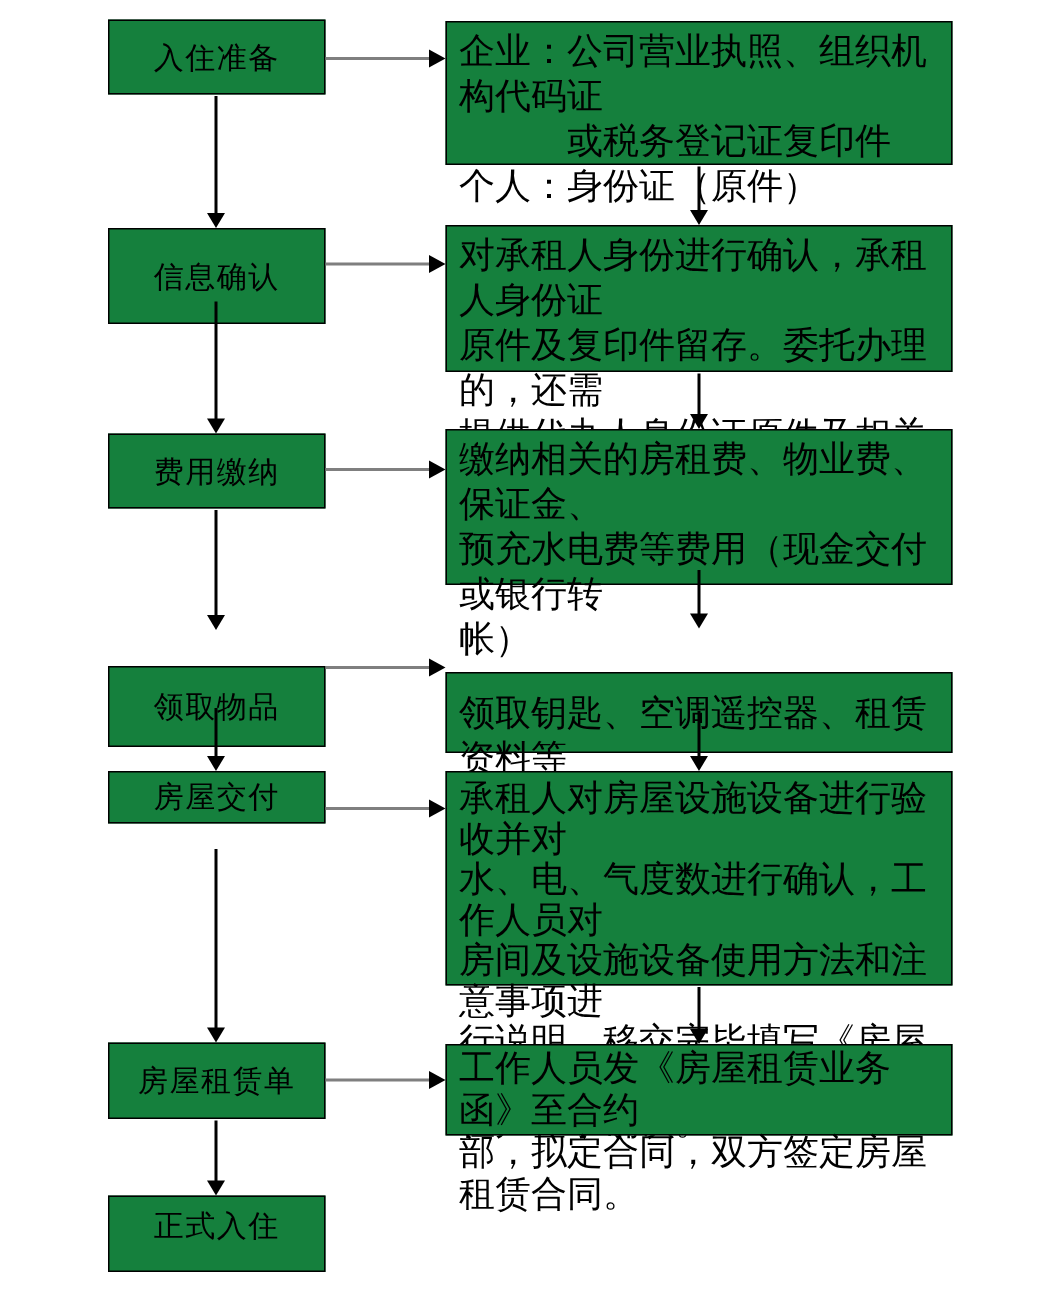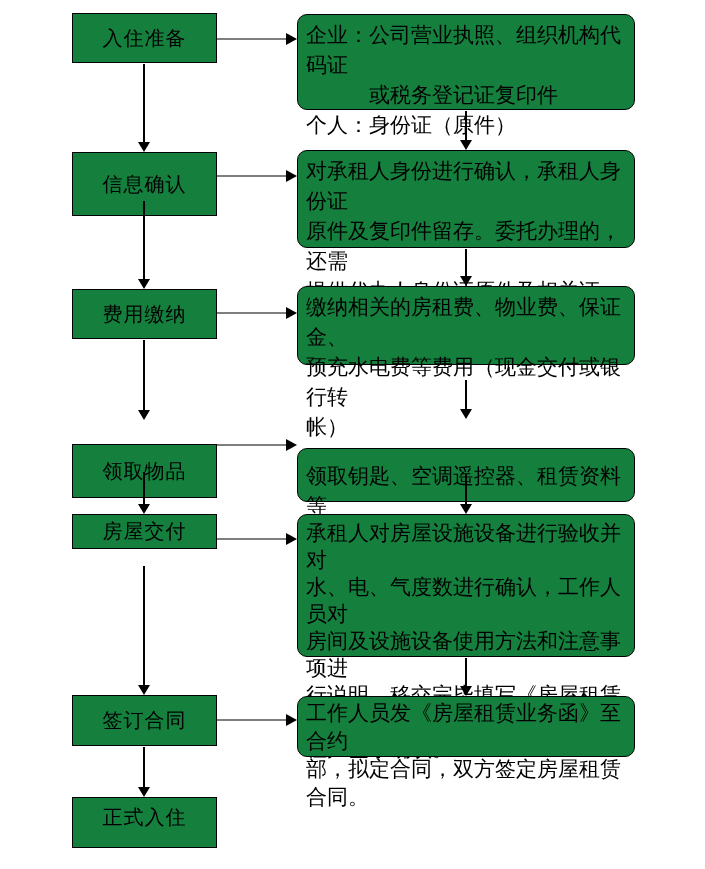--- a/index.html
+++ b/index.html
@@ -31,25 +31,24 @@
     font-size: 20px;
     letter-spacing: 1px;
   }
   .lbox.top-align {
     align-items: flex-start;
     padding-top: 6px;
   }
   .rbox {
     left: 297px;
     width: 338px;
-    font-size: 21px;
+    font-size: 24px;
     line-height: 30px;
     padding: 5px 6px 0 8px;
     white-space: pre-line;
-    border-radius: 10px;
   }
   .rbox.tight {
     line-height: 27px;
     padding-top: 5px;
   }
   .rbox.two-line {
     line-height: 28px;
     padding-top: 2px;
   }
   .rbox.one-line {
@@ -120,33 +119,33 @@
   <div class="box lbox" style="top:289px;height:50px;">
     <span>费用缴纳</span>
   </div>
   <div class="box lbox" style="top:444px;height:54px;">
     <span>领取物品</span>
   </div>
   <div class="box lbox" style="top:514px;height:35px;">
     <span>房屋交付</span>
   </div>
   <div class="box lbox" style="top:695px;height:51px;">
-    <span>签订合同</span>
+    <span>房屋租赁单</span>
   </div>
   <div class="box lbox top-align" style="top:797px;height:51px;">
     <span>正式入住</span>
   </div>
 
   <div class="box rbox" style="top:14px;height:96px;">企业：公司营业执照、组织机构代码证
 　　　或税务登记证复印件
 个人：身份证（原件）</div>
   <div class="box rbox" style="top:150px;height:98px;">对承租人身份进行确认，承租人身份证
 原件及复印件留存。委托办理的，还需
 提供代办人身份证原件及相关证明。</div>
-  <div class="box rbox" style="top:286px;height:79px;">缴纳相关的房租费、物业费、保证金、
+  <div class="box rbox" style="top:286px;height:104px;">缴纳相关的房租费、物业费、保证金、
 预充水电费等费用（现金交付或银行转
 帐）</div>
   <div class="box rbox one-line" style="top:419px;height:54px;margin-top:29px;">领取钥匙、空调遥控器、租赁资料等</div>
   <div class="box rbox tight" style="top:514px;height:143px;">承租人对房屋设施设备进行验收并对
 水、电、气度数进行确认，工作人员对
 房间及设施设备使用方法和注意事项进
 行说明。移交完毕填写《房屋租赁单》
 租户签字确认。</div>
   <div class="box rbox two-line" style="top:696px;height:61px;">工作人员发《房屋租赁业务函》至合约
 部，拟定合同，双方签定房屋租赁合同。</div>

